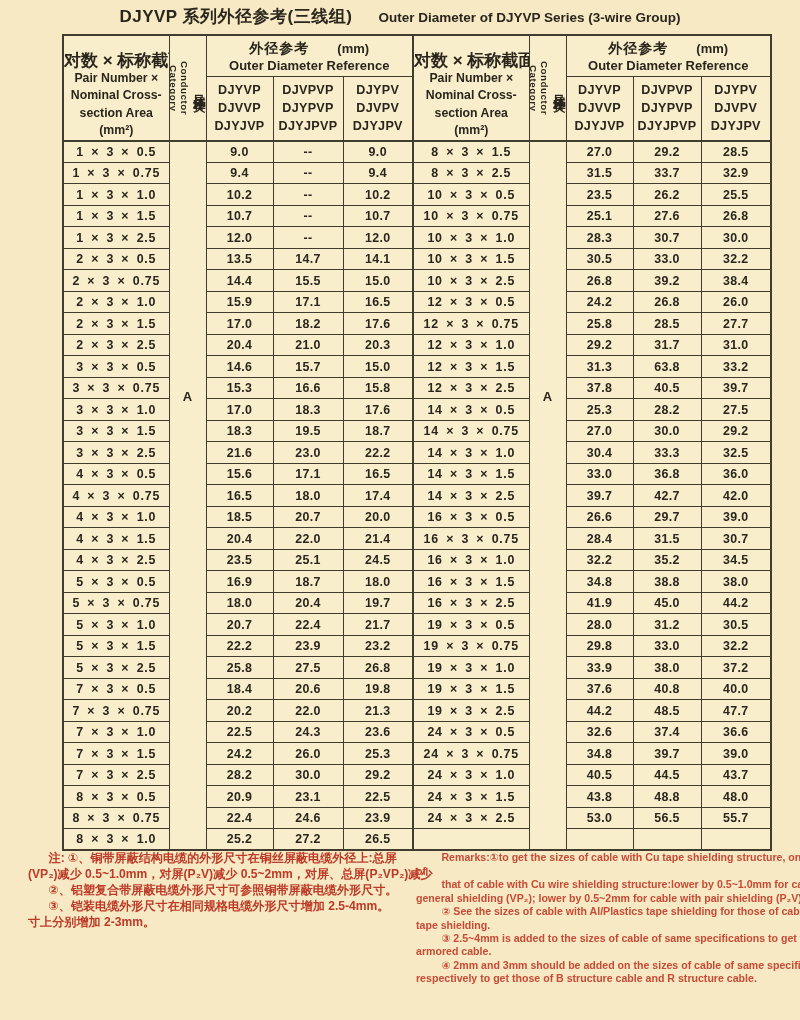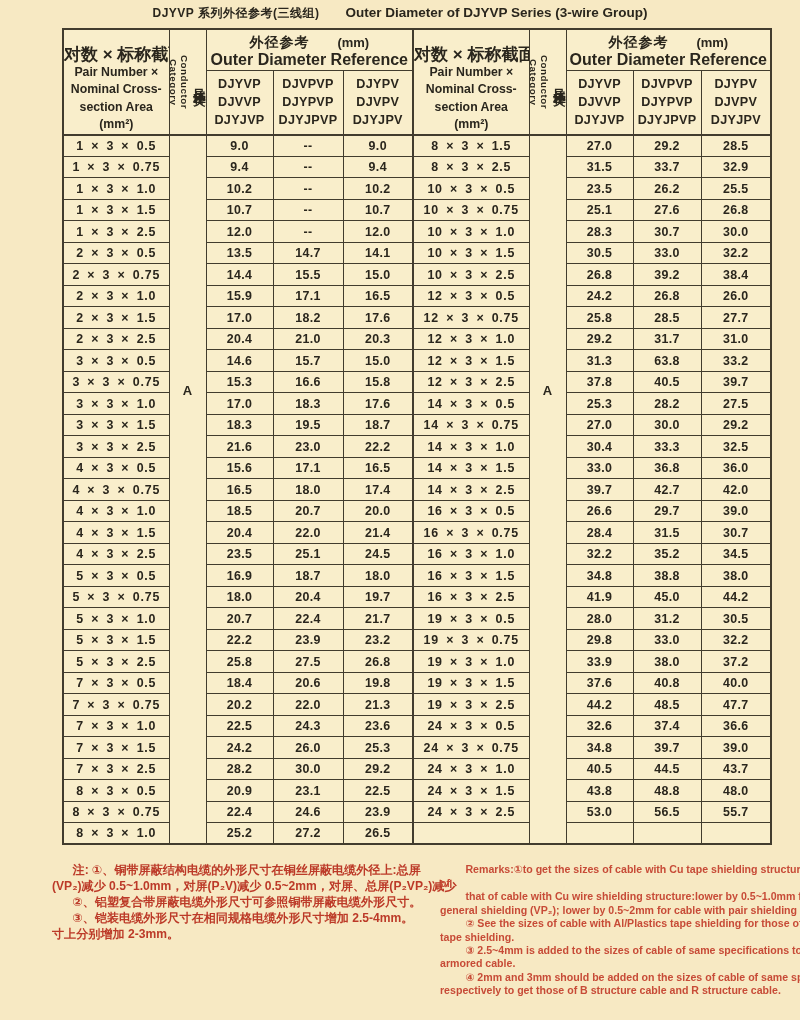--- a/index.html
+++ b/index.html
@@ -20,21 +20,21 @@
     overflow:hidden;
   }
   .title{
     padding-top:5px;
     display:flex;
     justify-content:center;
     align-items:baseline;
     gap:26px;
     white-space:nowrap;
   }
-  .title .zh{font-size:12px;font-weight:700;letter-spacing:.5px;}
+  .title .zh{font-size:17px;font-weight:700;letter-spacing:.5px;}
   .title .en{font-size:13.5px;font-weight:700;}
   table.spec{
     margin:6px 0 0 62px;
     width:708px;
     border-collapse:collapse;
     table-layout:fixed;
     border:2px solid var(--line);
   }
   table.spec th,table.spec td{
     border:1px solid var(--line);
@@ -45,39 +45,38 @@
     overflow:hidden;
   }
   thead{border-bottom:2px solid var(--line);}
   .mid{border-left:2px solid var(--line) !important;}
   .pair-head{font-weight:600;}
   .pair-head .l{font-size:12.3px;line-height:17.6px;white-space:nowrap;}
   .pair-head .l:first-child{font-size:17px;font-weight:700;margin-top:16px;}
   .od-group{height:41px;}
   .od-group .zh{font-size:14px;font-weight:700;letter-spacing:1px;}
   .od-group .unit{font-size:13px;font-weight:700;margin-left:28px;letter-spacing:0;}
-  .od-group .en{font-size:16px;font-weight:600;line-height:15px;}
+  .od-group .en{font-size:13px;font-weight:600;line-height:15px;}
   .od-types{height:64px;}
   .od-types div{font-size:12.6px;font-weight:600;line-height:18px;letter-spacing:.3px;}
   .cond-head{vertical-align:middle;}
   .cond-head .wrap{display:flex;justify-content:center;align-items:center;gap:1px;height:94px;}
   .cond-head .ven{writing-mode:vertical-rl;font-size:9.8px;font-weight:600;letter-spacing:.5px;height:94px;display:inline-block;}
   .cond-head .vzh{writing-mode:vertical-rl;font-size:12.5px;font-weight:700;letter-spacing:2px;display:inline-block;}
   tbody td{height:21.5px;font-size:12.4px;font-weight:600;}
   td.pair{letter-spacing:.8px;word-spacing:3px;white-space:nowrap;}
   td.val{letter-spacing:.4px;}
   td.cond-body{position:relative;vertical-align:top;}
   td.cond-body .a{
     position:absolute;top:247px;left:0;right:0;
     text-align:center;font-size:13px;font-weight:600;
   }
   .notes{
     display:flex;
-    margin-top:18px;
-    padding-left:52px;
+    padding-left:28px;
   }
   .notes .zh{width:386px;color:var(--note-zh);font-size:12.1px;font-weight:700;line-height:15.8px;}
   .notes .en{width:372px;color:var(--note-en);font-size:10.6px;font-weight:700;line-height:13.4px;padding-left:2px;}
   .nline{white-space:nowrap;}
   .zh .ind{text-indent:1.7em;}
   .en .ind{text-indent:2.4em;}
 </style>
 </head>
 <body>
 

